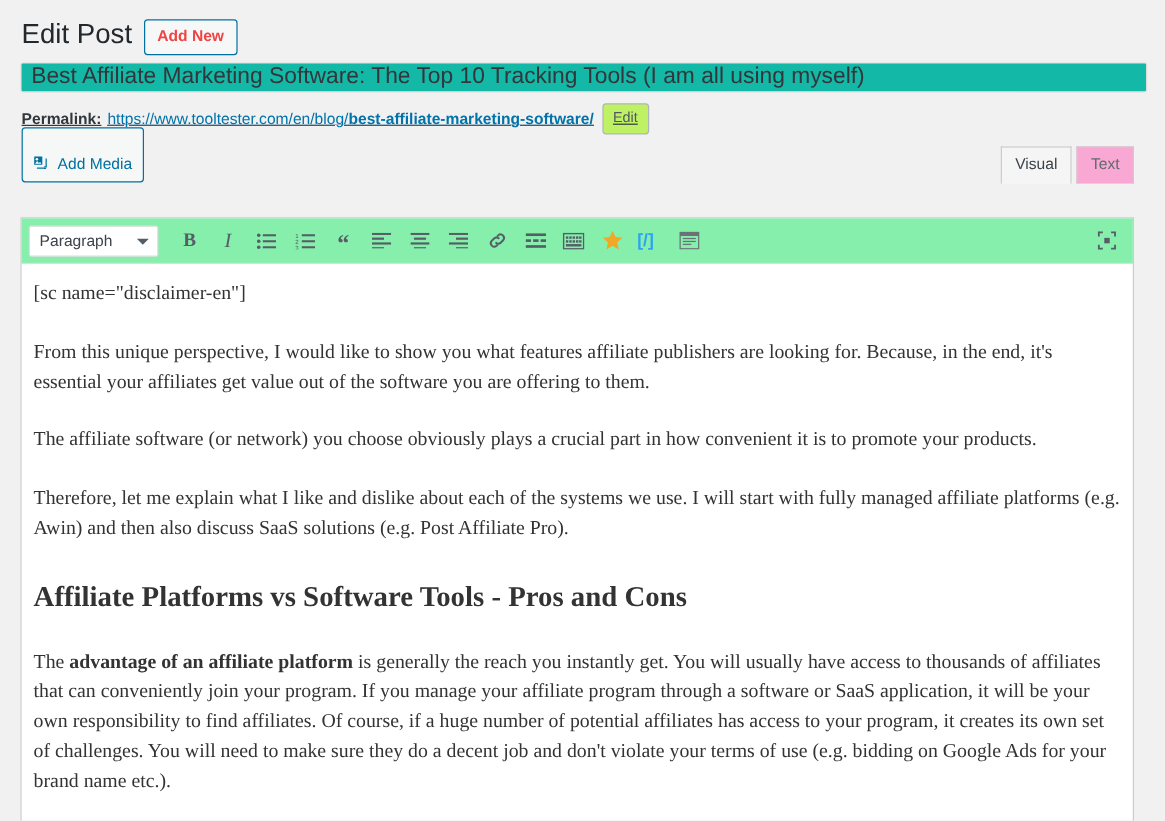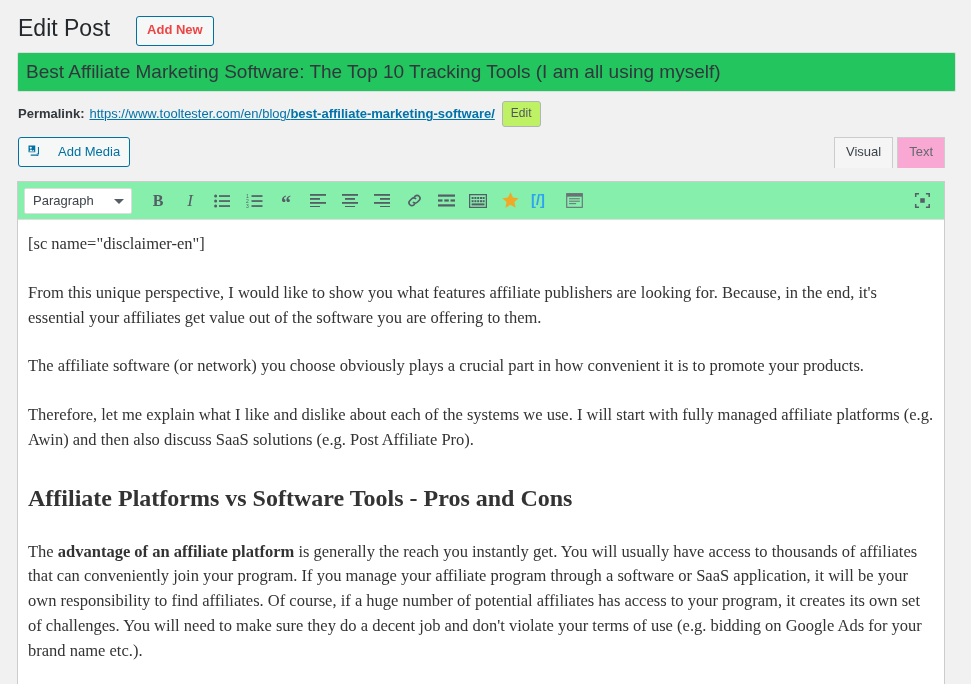--- a/index.html
+++ b/index.html
@@ -7,21 +7,21 @@
     margin: 0; padding: 0;
     width: 971px; height: 684px;
     background: #f1f1f1;
     font-family: "Liberation Sans", sans-serif;
     overflow: hidden;
   }
   .page { position: relative; width: 971px; height: 684px; }
 
   
   .post-head {
-    display: flex; gap: 26px;
+    display: flex; gap: 10px;
     padding: 14px 0 6px 18px;
   }
   .post-head h1 {
     margin: 0;
     font-size: 23px;
     font-weight: 400;
     color: #23282d;
     line-height: 1.3;
   }
   .add-new-btn {
@@ -35,37 +35,38 @@
     line-height: 1.6;
     cursor: pointer;
     position: relative;
     top: 2px;
   }
 
   
   .title-wrap { padding: 2px 15px 0 17px; }
   .title-input {
     width: 100%;
-    height: 40px;
+    height: 25px;
     font-size: 19px;
     font-family: "Liberation Sans", sans-serif;
     color: #32373c;
     padding: 3px 8px;
     border: 1px solid #ddd;
-    background: #22c55e;
+    background: #14b8a6;
     border-radius: 2px;
     outline: none;
   }
 
   
   .permalink-row {
     display: flex; align-items: center; gap: 0;
     padding: 9px 0 0 18px;
     font-size: 13px;
     color: #32373c;
+    text-decoration: underline;
   }
   .permalink-label { font-weight: 700; color: #32373c; margin-right: 5px; }
   .permalink-link {
     color: #0073aa;
     text-decoration: underline;
     font-weight: 400;
     cursor: pointer;
   }
   .permalink-link b { font-weight: 700; }
   .edit-slug-btn {
@@ -81,28 +82,28 @@
   }
 
   
   .media-row {
     position: relative;
     display: flex; align-items: flex-end;
     padding: 13px 15px 0 18px;
     height: 40px;
   }
   .add-media-btn {
-    display: inline-flex; align-items: center; gap: 16px;
+    display: inline-flex; align-items: center; gap: 6px;
     font-size: 13px;
     font-weight: 400;
     color: #0071a1;
     background: #f6f7f7;
     border: 1px solid #0071a1;
     border-radius: 3px;
-    padding: 4px 9px 5px 8px;
+    padding: 20px 9px 5px 8px;
     cursor: pointer;
     line-height: 1.5;
   }
   .media-icon { display: inline-block; width: 15px; height: 15px; }
 
   .editor-tabs {
     position: absolute;
     right: 26px;
     bottom: -1px;
     display: flex;

